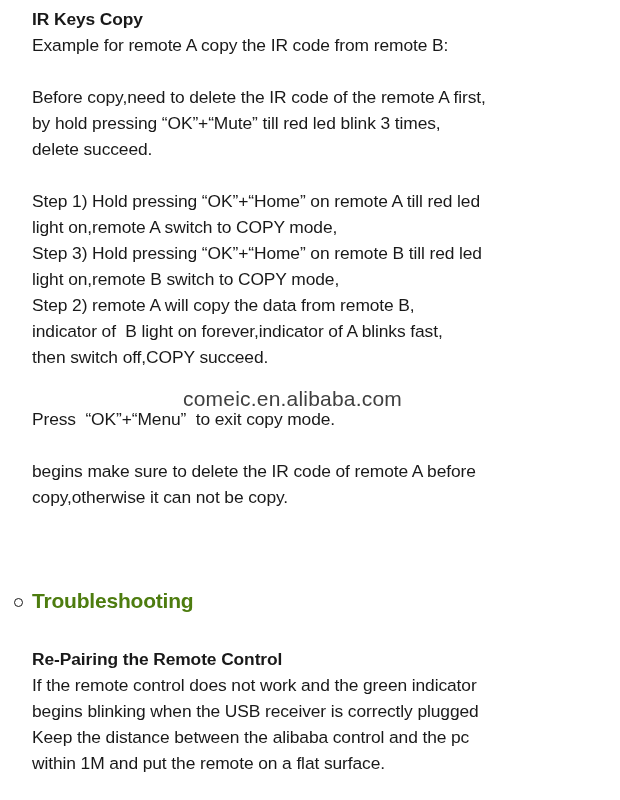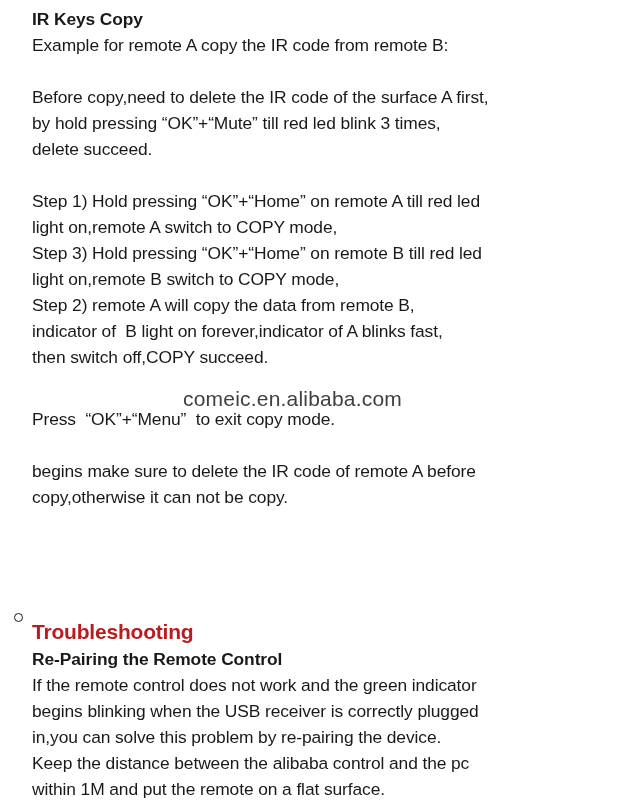--- a/index.html
+++ b/index.html
@@ -67,23 +67,22 @@
     border-radius: 50%;
     box-sizing: border-box;
     margin-right: 9px;
     margin-top: 2px;
   }
   .section-heading-text {
     font-size: 21px;
     font-weight: bold;
     line-height: 26px;
     letter-spacing: -0.2px;
-    color: #b91c1c;
+    color: #4d7c0f;
     white-space: pre;
-    margin-top: 31px;
   }
 
   .trouble-body {
     position: absolute;
     left: 32px;
     top: 646px;
     width: 566px;
   }
 
   
@@ -107,21 +106,21 @@
 <div class="page">
 
   <div class="content">
 
     <div class="line bold">IR Keys Copy</div>
 
     <div class="line">Example for remote A copy the IR code from remote B:</div>
 
     <div class="spacer"></div>
 
-    <div class="line">Before copy,need to delete the IR code of the surface A first,</div>
+    <div class="line">Before copy,need to delete the IR code of the remote A first,</div>
     <div class="line">by hold pressing “OK”+“Mute” till red led blink 3 times,</div>
     <div class="line">delete succeed.</div>
 
     <div class="spacer"></div>
 
     <div class="line">Step 1) Hold pressing “OK”+“Home” on remote A till red led</div>
     <div class="line">light on,remote A switch to COPY mode,</div>
     <div class="line">Step 3) Hold pressing “OK”+“Home” on remote B till red led</div>
     <div class="line">light on,remote B switch to COPY mode,</div>
     <div class="line">Step 2) remote A will copy the data from remote B,</div>
@@ -142,18 +141,17 @@
 
   <div class="section-heading-row">
     <span class="bullet-ring"></span>
     <span class="section-heading-text">Troubleshooting</span>
   </div>
 
   <div class="trouble-body">
     <div class="line bold">Re-Pairing the Remote Control</div>
     <div class="line">If the remote control does not work and the green indicator</div>
     <div class="line">begins blinking when the USB receiver is correctly plugged</div>
-    <div class="line">in,you can solve this problem by re-pairing the device.</div>
     <div class="line">Keep the distance between the alibaba control and the pc</div>
     <div class="line">within 1M and put the remote on a flat surface.</div>
   </div>
 
 </div>
 
 </body></html>

